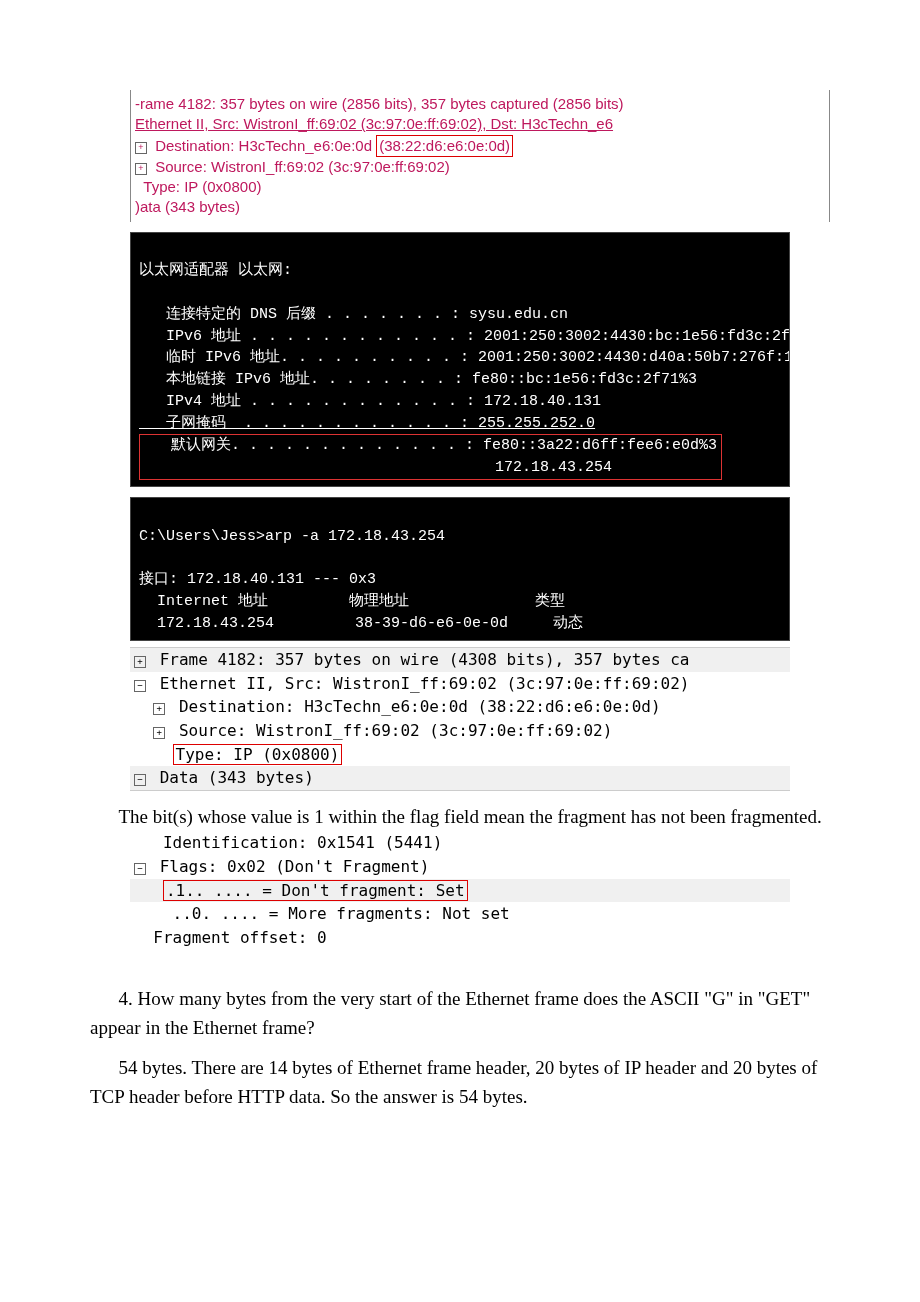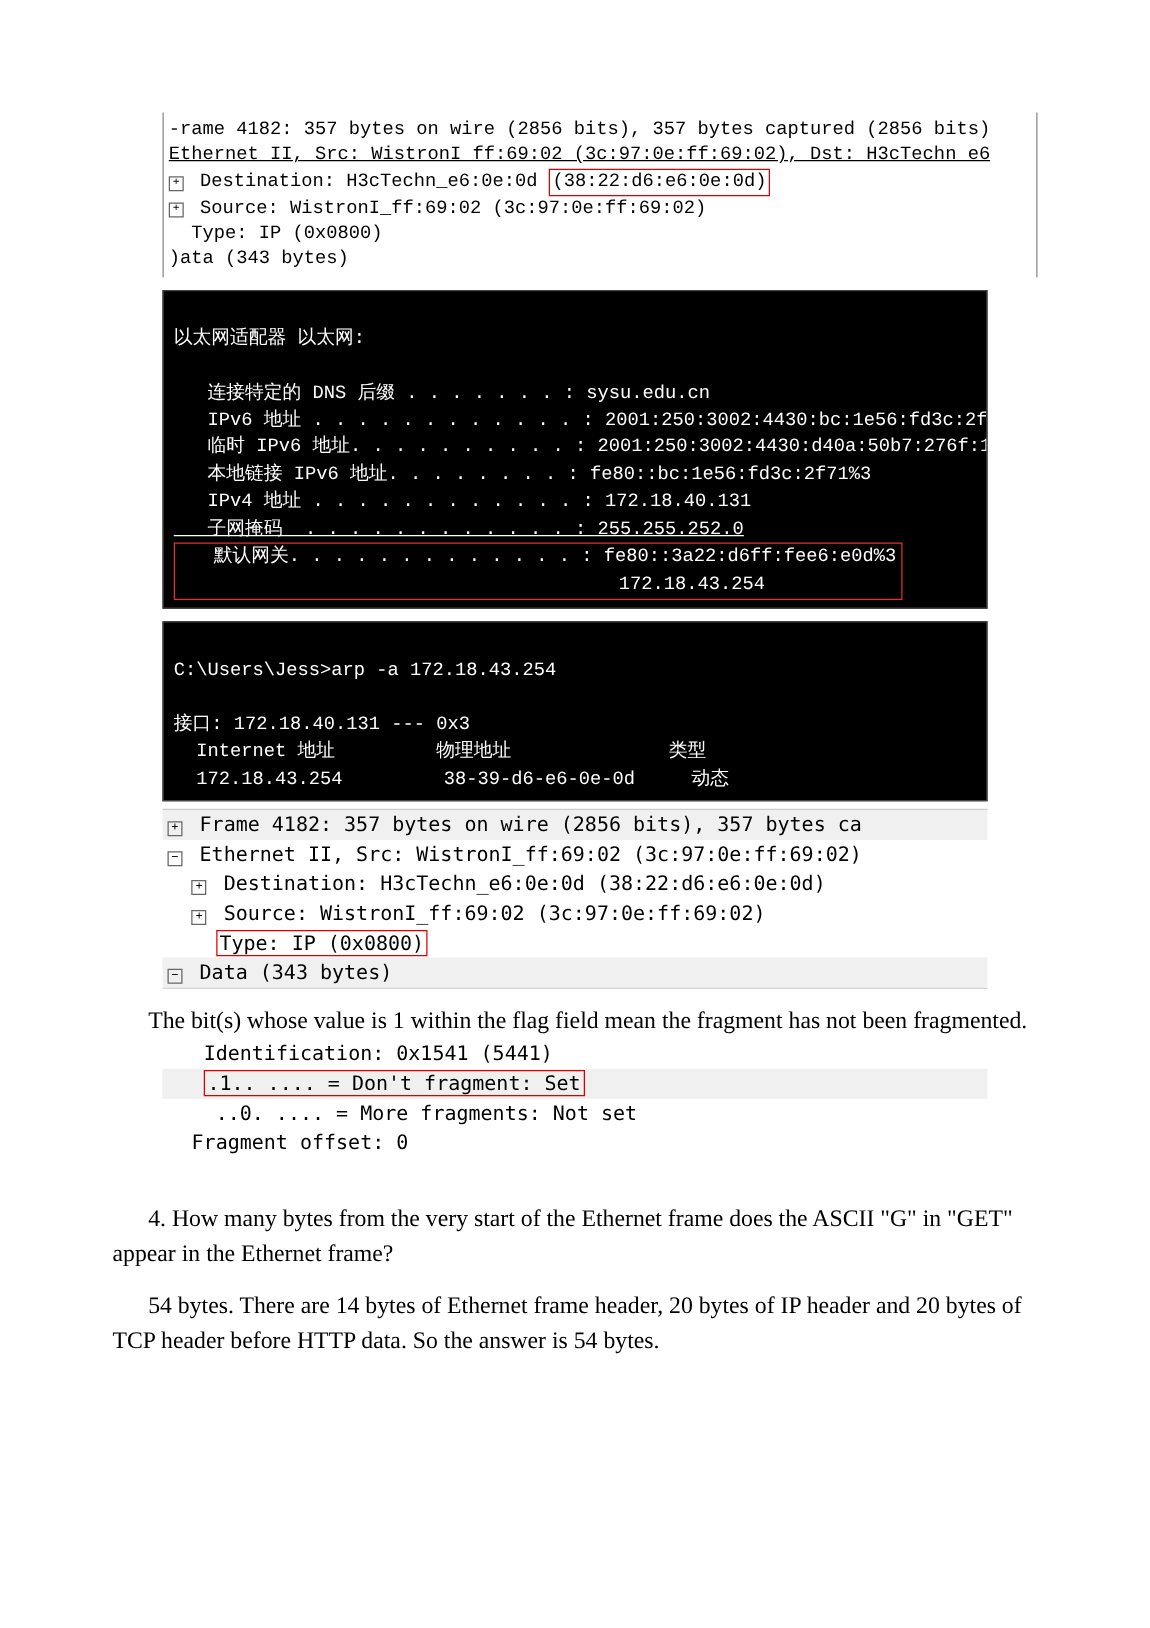--- a/index.html
+++ b/index.html
@@ -1,17 +1,17 @@
 <!DOCTYPE html>
 <html><head>
   <meta charset="utf-8">
   <style>
     body{margin:0;background:#fff;font-family:"Times New Roman",serif;width:920px}
     .pad{padding:0 90px}
-    .ws{font-family:Liberation Mono, monospace;font-size:15px;line-height:1.35;color:#000000;background:#fff}
+    .ws{font-family:Liberation Sans, sans-serif;font-size:15px;line-height:1.35;color:#be185d;background:#fff}
     .ws-top{border-left:1px solid #888;border-right:1px solid #888;padding:4px 0 4px 4px;margin:0 0 0 40px;overflow:hidden;white-space:nowrap}
     .redbox{border:1.5px solid #d00;padding:0 2px;display:inline-block}
     .expander{display:inline-block;width:10px;height:10px;border:1px solid #666;font-size:9px;line-height:9px;text-align:center;margin-right:4px;vertical-align:1px}
     .cmd{background:#000;color:#fff;font-family:"SimSun","NSimSun","Courier New",monospace;font-size:15px;line-height:1.45;padding:6px 8px;margin:10px 40px 0;white-space:pre;overflow:hidden;border:1px solid #444}
     .cmd.small{margin-left:40px;margin-right:40px}
     .redbox-cmd{border:1px solid #d33;display:inline-block;padding:0 4px}
     .prose{font-size:19px;line-height:1.5;font-family:"Times New Roman",serif;color:#000;margin:12px 0}
     .wm-text{position:absolute;color:#eee;font-size:40px;font-weight:bold;font-family:Arial,sans-serif;letter-spacing:2px;z-index:-1;left:180px;top:-8px}
     .ws-block{background:#fff;margin:6px 40px 0;border:1px solid #ccc;border-left:none;border-right:none}
     .ws-block .row{font-family:"DejaVu Sans Mono","Courier New",monospace;font-size:16px;line-height:1.35;padding:1px 4px;white-space:nowrap;position:relative}
@@ -53,34 +53,35 @@
 
   <div class="cmd small">
 <span>C:\Users\Jess&gt;arp -a 172.18.43.254</span>
 
 <span>接口: 172.18.40.131 --- 0x3</span>
   <span>Internet 地址</span>         <span>物理地址</span>              <span>类型</span>
   <span>172.18.43.254</span>         <span>38-39-d6-e6-0e-0d</span>     <span>动态</span></div>
 
 
   <div class="ws-block">
-    <div class="row striped"><span class="expander">+</span> <span>Frame 4182: 357 bytes on wire (2856 bits), 357 bytes ca</span></div>
+    <div class="row striped"><span class="expander">+</span> <span>Frame 4182: 357 bytes on wire (4308 bits), 357 bytes ca</span></div>
     <div class="row"><span class="expander">−</span> <span>Ethernet II, Src: WistronI_ff:69:02 (3c:97:0e:ff:69:02)</span></div>
     <div class="row">&nbsp;&nbsp;<span class="expander">+</span> <span>Destination: H3cTechn_e6:0e:0d (38:22:d6:e6:0e:0d)</span></div>
     <div class="row">&nbsp;&nbsp;<span class="expander">+</span> <span>Source: WistronI_ff:69:02 (3c:97:0e:ff:69:02)</span></div>
     <div class="row">&nbsp;&nbsp;&nbsp;&nbsp;<span class="redhl">Type: IP (0x0800)</span></div>
     <div class="row striped"><span class="expander">−</span> <span>Data (343 bytes)</span></div>
   </div>
 
   <div class="prose" style="margin-bottom:0">
     &nbsp;&nbsp;&nbsp;&nbsp;&nbsp;&nbsp;<span>The bit(s) whose value is 1 within the flag field mean the fragment has not been fragmented.</span>
   </div>
 
   <div class="ws-block" style="border:none;margin:0 40px">
     <div class="row">&nbsp;&nbsp;&nbsp;<span>Identification: 0x1541 (5441)</span></div>
+    <div class="row"><span class="expander">−</span> <span>Flags: 0x02 (Don't Fragment)</span></div>
     <div class="row striped">&nbsp;&nbsp;&nbsp;<span class="redhl">.1.. .... = Don't fragment: Set</span></div>
     <div class="row">&nbsp;&nbsp;&nbsp;&nbsp;<span>..0. .... = More fragments: Not set</span></div>
     <div class="row">&nbsp;&nbsp;<span>Fragment offset: 0</span></div>
   </div>
 
   <div class="prose" style="margin-top:36px">
     &nbsp;&nbsp;&nbsp;&nbsp;&nbsp;&nbsp;<span>4. How many bytes from the very start of the Ethernet frame does the ASCII "G" in "GET" appear in the Ethernet frame?</span>
   </div>
   <div class="prose">
     &nbsp;&nbsp;&nbsp;&nbsp;&nbsp;&nbsp;<span>54 bytes. There are 14 bytes of Ethernet frame header, 20 bytes of IP header and 20 bytes of TCP header before HTTP data. So the answer is 54 bytes.</span>

